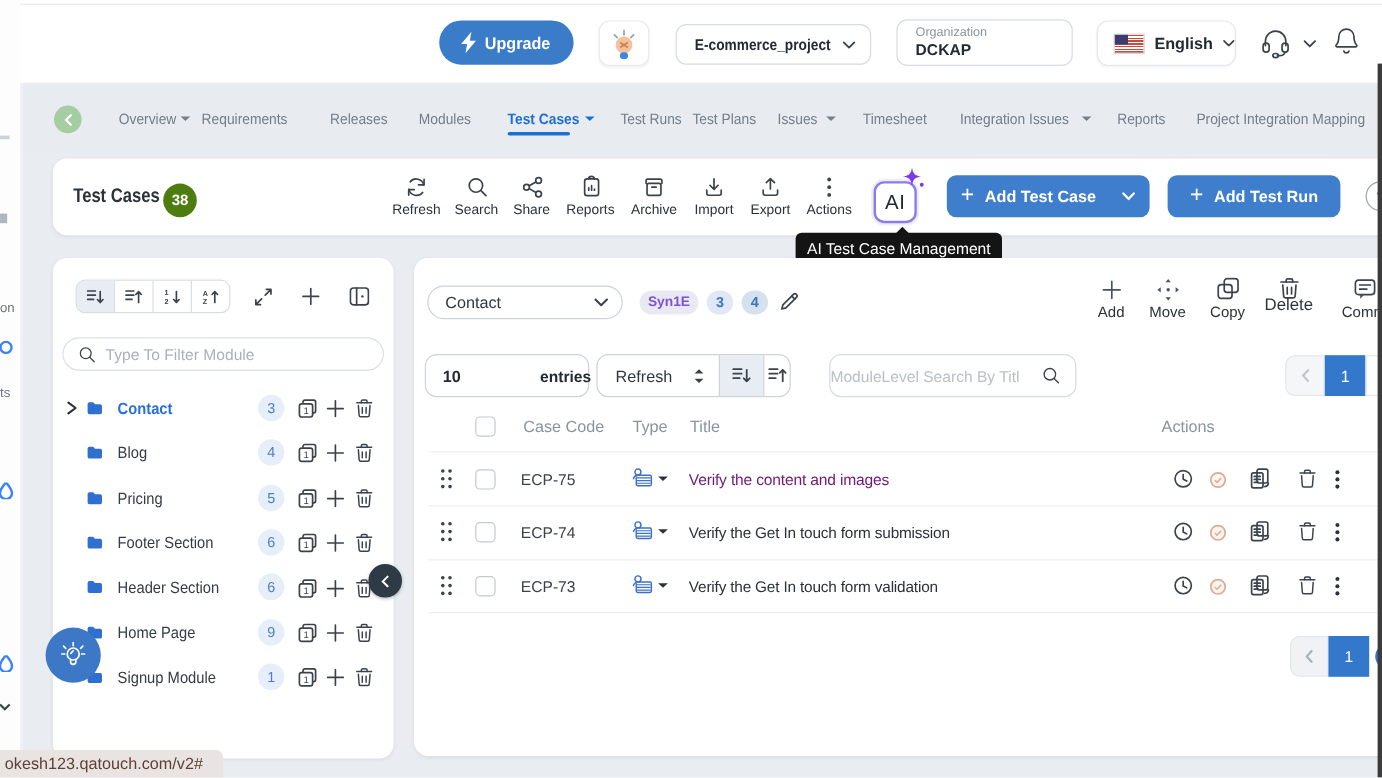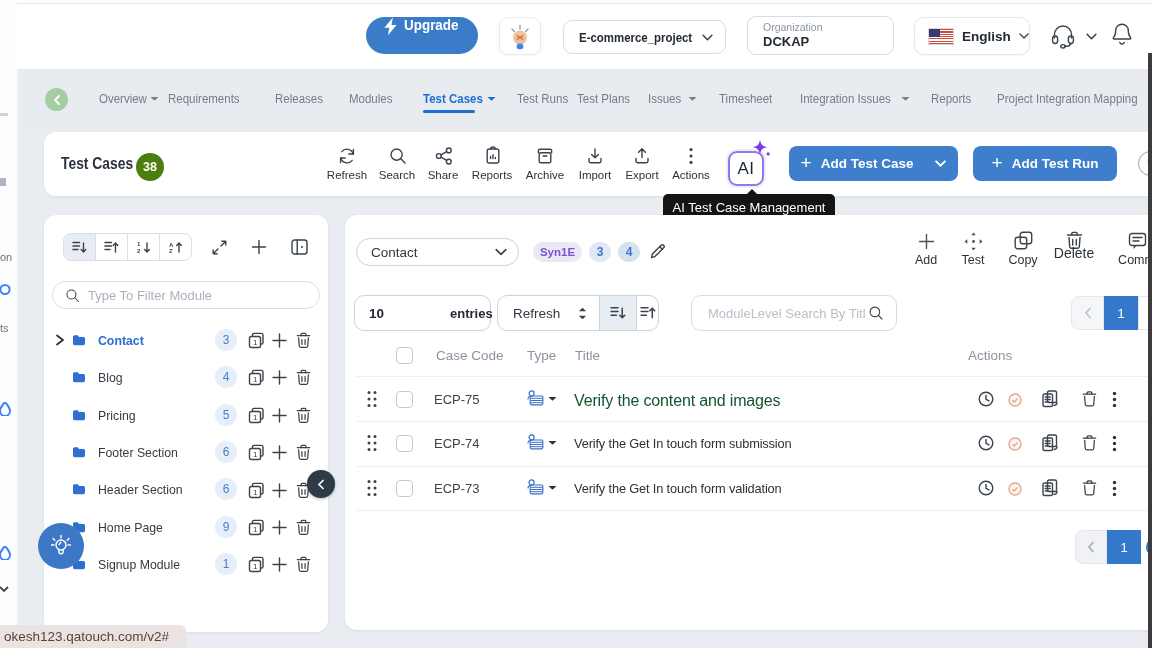--- a/index.html
+++ b/index.html
@@ -11,21 +11,21 @@
 .navitem{position:absolute;top:92px;font-size:12.5px;color:#727d88;white-space:nowrap;transform:scaleX(0.92);transform-origin:left center}
 .chip{position:absolute;border-radius:11px;font-weight:bold;text-align:center}
 .bluebtn{position:absolute;background:#3f7ecc;border-radius:8px;color:#fff;font-weight:bold;font-size:13.5px;display:flex;align-items:center;justify-content:center}
 </style></head>
 <body>
 
 <div class="abs" style="left:0;top:69px;width:1152px;height:60px;background:#e8ecf1"></div>
 <div class="abs" style="left:0;top:129px;width:1152px;height:519px;background:#e9edf2"></div>
 <div class="abs" style="left:0;top:3px;width:1152px;height:1px;background:#e8e8e8"></div>
 
-<div class="abs" style="left:366px;top:17px;width:112px;height:37px;background:#3b7cc9;border-radius:19px;display:flex;justify-content:center">
+<div class="abs" style="left:366px;top:17px;width:112px;height:37px;background:#3b7cc9;border-radius:19px;display:flex;align-items:center;justify-content:center">
   <svg width="15" height="19" viewBox="0 0 13 17" style="margin-right:6px">
       <path d="M8.6 0.4 L1 9.6 H5.4 L4.2 16.4 L12 7.2 H7.4 Z" fill="#fff"></path>
     </svg>
   <span style="color:#fff;font-size:14px;font-weight:bold;transform:scaleX(0.96);transform-origin:left center">Upgrade</span>
 </div>
 
 <div class="abs" style="left:499px;top:17px;width:42px;height:38px;background:#fff;border:1px solid #ececec;border-radius:9px;box-shadow:0 1px 2px rgba(0,0,0,.05)">
   <svg width="28" height="30" viewBox="0 0 28 30" style="margin:3px auto 0">
     <g stroke="#8ba4bd" stroke-width="1.4" stroke-linecap="round">
         <path d="M6 8 L8.4 10.4"></path>
@@ -433,41 +433,41 @@
   <div style="width:1px;height:36px;background:#ccd3da"></div>
   <div style="flex:1;height:36px;display:flex;align-items:center;justify-content:center">
     <svg width="16" height="14" viewBox="0 0 15 13">
         <path d="M1 1.5 h6.5 M1 5 h6.5 M1 8.5 h5" class="ic" stroke-width="1.3"></path>
         <path d="M11.5 11 v-9 M9.2 4.4 l2.3 -2.4 2.3 2.4" class="ic" stroke-width="1.3"></path>
       </svg>
   </div>
 </div>
 
 <div class="abs" style="left:691px;top:295px;width:206px;height:36px;background:#fff;border:1px solid #d5dbe1;border-radius:10px;display:flex;align-items:center">
-  <span style="margin-left:16px;font-size:13px;color:#b9c0c9">ModuleLevel Search By Titl</span>
+  <span style="font-size:13px;color:#b9c0c9">ModuleLevel Search By Titl</span>
   <svg width="16" height="16" viewBox="0 0 20 20" style="position:absolute;right:12px">
       <circle cx="8.6" cy="8.6" r="6" class="ic" stroke-width="1.6"></circle>
       <path d="M13 13 L17.5 17.5" class="ic" stroke-width="1.6"></path>
     </svg>
 </div>
 
 <svg class="abs" style="left:918px;top:233px" width="17" height="17" viewBox="0 0 17 17">
     <path d="M8.5 1.5 v14 M1.5 8.5 h14" stroke="#4a525c" stroke-width="1.4" stroke-linecap="round"></path>
   </svg>
 <div class="lbl abs" style="left:896px;top:253px;width:60px;font-size:12.5px">Add</div>
 <svg class="abs" style="left:964px;top:232px" width="19" height="19" viewBox="0 0 19 19">
     <g fill="#4a525c">
       <path d="M9.5 0.5 L11.7 3.3 H7.3 Z"></path>
       <path d="M9.5 18.5 L7.3 15.7 h4.4 Z"></path>
       <path d="M0.5 9.5 L3.3 7.3 v4.4 Z"></path>
       <path d="M18.5 9.5 L15.7 11.7 V7.3 Z"></path>
     </g>
     <circle cx="9.5" cy="9.5" r="1.4" fill="#4a525c"></circle>
   </svg>
-<div class="lbl abs" style="left:943px;top:253px;width:60px;font-size:12.5px">Test</div>
+<div class="lbl abs" style="left:943px;top:253px;width:60px;font-size:12.5px">Move</div>
 <svg class="abs" style="left:1014px;top:231px" width="19" height="19" viewBox="0 0 19 19">
     <rect x="6.2" y="1.2" width="11.5" height="11.5" rx="2.4" class="ic" stroke-width="1.4"></rect>
     <rect x="1.2" y="6.2" width="11.5" height="11.5" rx="2.4" class="ic" stroke-width="1.4" fill="#fff"></rect>
   </svg>
 <div class="lbl abs" style="left:993px;top:253px;width:60px;font-size:12.5px">Copy</div>
 <svg class="abs" style="left:1066px;top:231px" width="17" height="19" viewBox="0 0 17 19">
     <path d="M1.5 4 h14" class="ic" stroke-width="1.4"></path>
     <path d="M5.8 4 V2.6 a1.2 1.2 0 0 1 1.2 -1.2 h3 a1.2 1.2 0 0 1 1.2 1.2 V4" class="ic" stroke-width="1.4"></path>
     <path d="M3 6.5 l0.7 9.3 a1.5 1.5 0 0 0 1.5 1.4 h6.6 a1.5 1.5 0 0 0 1.5 -1.4 L14 6.5" class="ic" stroke-width="1.4"></path>
     <path d="M6.7 8.5 v5.5 M10.3 8.5 v5.5" class="ic" stroke-width="1.3"></path>
@@ -513,21 +513,21 @@
 <div class="abs" style="left:434px;top:392px;font-size:13px;color:#3a424c">ECP-75</div>
 <svg class="abs" style="left:527px;top:390px" width="17" height="16" viewBox="0 0 17 16">
     <rect x="3.2" y="6" width="12.6" height="8.8" rx="1.2" fill="none" stroke="#3b6fc9" stroke-width="1.2"></rect>
     <path d="M3.8 8.3 h11.4 M3.8 10.5 h11.4 M3.8 12.7 h11.4" stroke="#3b6fc9" stroke-width="1"></path>
     <circle cx="4.6" cy="3.4" r="2.5" fill="#fff" stroke="#3b6fc9" stroke-width="1.2"></circle>
     <path d="M0.8 9.4 a4 4 0 0 1 3.8 -3.3" fill="#fff" stroke="#3b6fc9" stroke-width="1.2"></path>
   </svg>
 <svg class="abs" style="left:548px;top:396px" width="9" height="6" viewBox="0 0 10 6">
     <path d="M0.5 0.8 L5 5 L9.5 0.8 Z" fill="#2b323b"></path>
   </svg>
-<div class="abs" style="left:574px;top:392px;font-size:16px;letter-spacing:-0.15px;color:#14532d">Verify the content and images</div>
+<div class="abs" style="left:574px;top:392px;font-size:13px;letter-spacing:-0.15px;color:#701a75">Verify the content and images</div>
 <svg class="abs" style="left:978px;top:391px" width="16" height="16" viewBox="0 0 16 16">
     <circle cx="8" cy="8" r="6.8" class="ic" stroke-width="1.4"></circle>
     <path d="M8 4.5 v3.8 l3 1.6" class="ic" stroke-width="1.4"></path>
   </svg>
 <svg class="abs" style="left:1008px;top:393px" width="14" height="14" viewBox="0 0 14 14">
     <circle cx="7" cy="7" r="6" fill="#fdf4ee" stroke="#dcab92" stroke-width="1.4"></circle>
     <path d="M4.4 7.2 l1.8 1.8 3.4 -3.6" fill="none" stroke="#dcab92" stroke-width="1.3"></path>
   </svg>
 <svg class="abs" style="left:1041px;top:390px" width="19" height="18" viewBox="0 0 19 18">
     <rect x="6.5" y="1" width="9" height="11.5" rx="1.6" class="ic" stroke-width="1.3"></rect>

